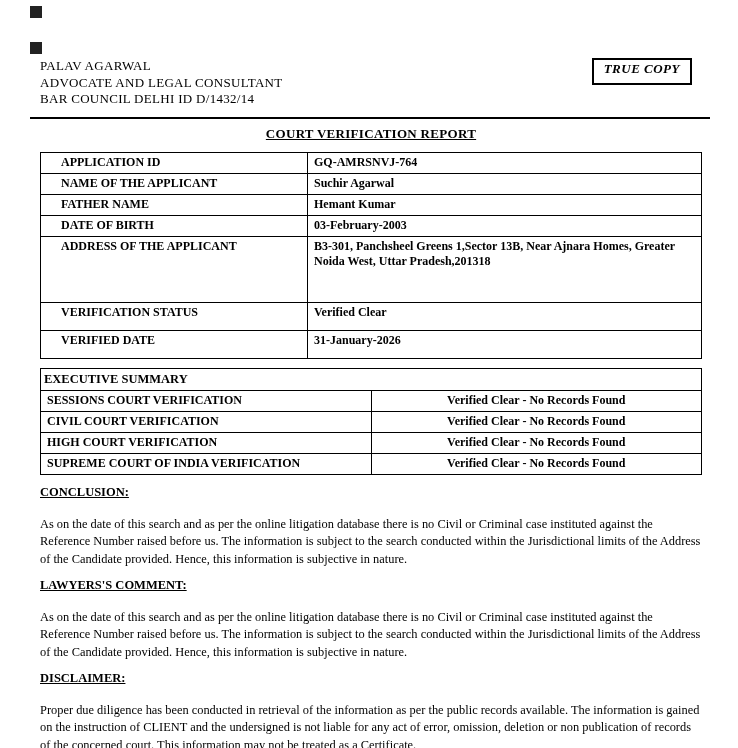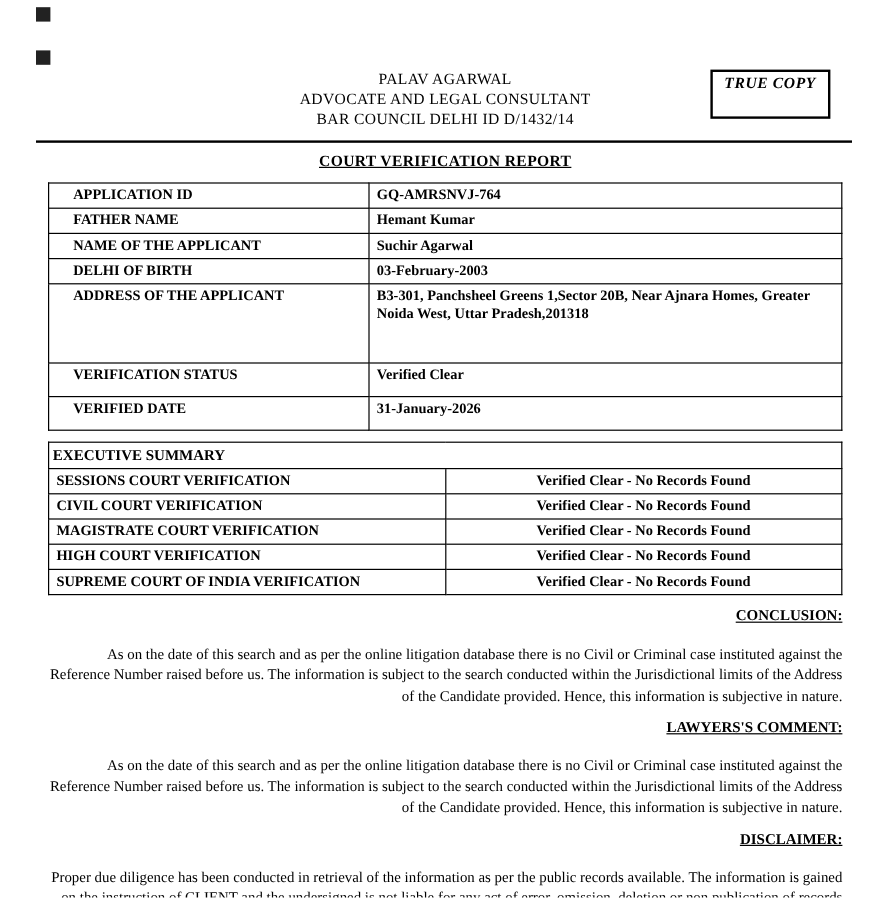--- a/index.html
+++ b/index.html
@@ -6,26 +6,26 @@
   body {
     width:738px; height:748px; position:relative; overflow:hidden;
     font-family:"Liberation Serif", serif; color:#000;
     --bar-id-blue:#1c5e93; --signature-ink:#9494d6;
   }
   .corner-mark { position:absolute; left:30px; width:12px; height:12px; background:#222; }
   .mark1 { top:6px; }
   .mark2 { top:42px; }
   .page { padding:58px 36px 0 40px; }
 
-  .letterhead { text-align:center; font-size:13px; line-height:1.28; letter-spacing:0.3px; }
+  .letterhead { font-size:13px; line-height:1.28; letter-spacing:0.3px; }
   .letterhead div { white-space:nowrap; }
 
   .true-copy {
     position:absolute; top:58px; right:46px;
-    border:2px solid #000; padding:1px 10px 20px;
+    border:2px solid #000; padding:1px 10px 6px;
     font-weight:bold; font-style:italic; font-size:13px; letter-spacing:0.5px;
     background:#fff;
   }
 
   .rule { border:0; border-top:2px solid #000; margin:9px -8px 7px -10px; }
 
   .report-title {
     text-align:center; font-weight:bold; font-size:13px;
     text-decoration:underline; letter-spacing:0.3px; margin-bottom:10px;
   }
@@ -35,21 +35,21 @@
   table.vtable td.lbl { width:240px;padding-left:20px; }
   tr.tall td { height:60px; }
   tr.med td { height:22px;margin-left:24px; }
 
   table.etable { border-collapse:collapse; width:100%; font-size:12px; font-weight:bold; table-layout:fixed; margin-top:9px; }
   table.etable td, table.etable th { border:1px solid #000; padding:2px 6px 3px; vertical-align:top; }
   table.etable th { text-align:left; font-size:12.5px; padding:3px; }
   table.etable td.lbl { width:295px; }
   table.etable td.val { text-align:center; }
 
-  .section { margin-top:10px;text-align:right; }
+  .section { margin-top:10px; }
   .section-heading { font-weight:bold; font-size:12.5px; text-decoration:underline; }
   .section-body { font-size:12.4px; line-height:1.4; margin-top:16px; }
 
   .closing { margin:15px 0 0 52px; font-size:12.5px; }
 </style>
 </head>
 <body style="--bar-id-blue: #1c5e93; --signature-ink: #9494d6;">
 
 <div class="corner-mark mark1"></div>
 <div class="corner-mark mark2"></div>
@@ -68,34 +68,34 @@
 
   <div class="report-title">COURT VERIFICATION REPORT</div>
 
   <table class="vtable">
     <tbody>
       <tr>
         <td class="lbl">APPLICATION ID</td>
         <td>GQ-AMRSNVJ-764</td>
       </tr>
       <tr>
+        <td class="lbl">NAME OF THE APPLICANT</td>
+        <td>Suchir Agarwal</td>
+      </tr>
+      <tr>
         <td class="lbl">FATHER NAME</td>
         <td>Hemant Kumar</td>
       </tr>
       <tr>
-        <td class="lbl">NAME OF THE APPLICANT</td>
-        <td>Suchir Agarwal</td>
-      </tr>
-      <tr>
-        <td class="lbl">DELHI OF BIRTH</td>
+        <td class="lbl">DATE OF BIRTH</td>
         <td>03-February-2003</td>
       </tr>
       <tr class="tall">
         <td class="lbl">ADDRESS OF THE APPLICANT</td>
-        <td>B3-301, Panchsheel Greens 1,Sector 20B, Near Ajnara Homes, Greater Noida West, Uttar Pradesh,201318</td>
+        <td>B3-301, Panchsheel Greens 1,Sector 13B, Near Ajnara Homes, Greater Noida West, Uttar Pradesh,201318</td>
       </tr>
       <tr class="med">
         <td class="lbl">VERIFICATION STATUS</td>
         <td>Verified Clear</td>
       </tr>
       <tr class="med">
         <td class="lbl">VERIFIED DATE</td>
         <td>31-January-2026</td>
       </tr>
     </tbody>
@@ -105,24 +105,20 @@
     <tbody>
       <tr>
         <th colspan="2">EXECUTIVE SUMMARY</th>
       </tr>
       <tr>
         <td class="lbl">SESSIONS COURT VERIFICATION</td>
         <td class="val">Verified Clear - No Records Found</td>
       </tr>
       <tr>
         <td class="lbl">CIVIL COURT VERIFICATION</td>
-        <td class="val">Verified Clear - No Records Found</td>
-      </tr>
-      <tr>
-        <td class="lbl">MAGISTRATE COURT VERIFICATION</td>
         <td class="val">Verified Clear - No Records Found</td>
       </tr>
       <tr>
         <td class="lbl">HIGH COURT VERIFICATION</td>
         <td class="val">Verified Clear - No Records Found</td>
       </tr>
       <tr>
         <td class="lbl">SUPREME COURT OF INDIA VERIFICATION</td>
         <td class="val">Verified Clear - No Records Found</td>
       </tr>

